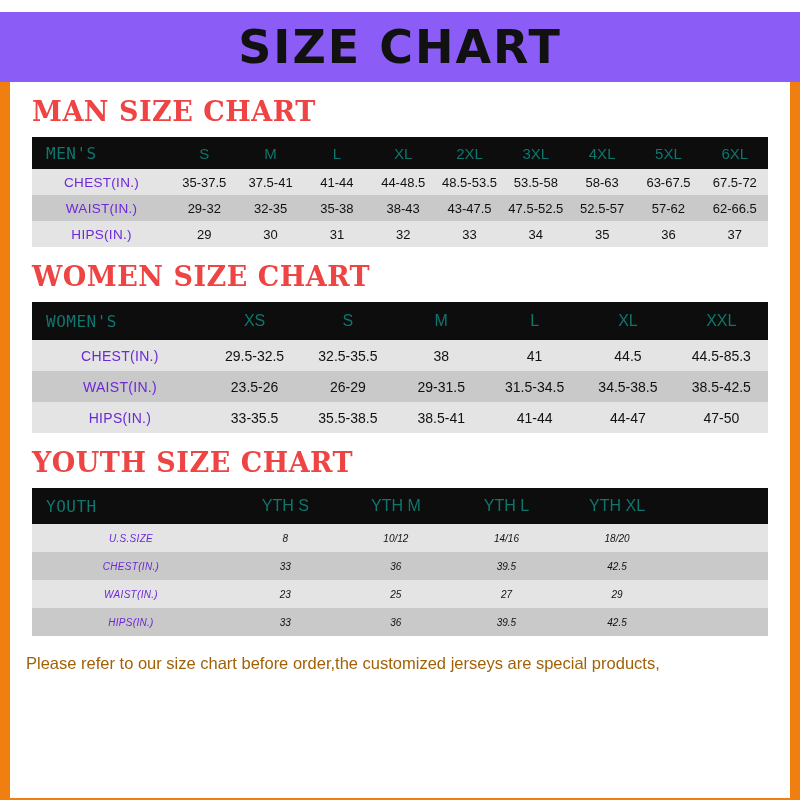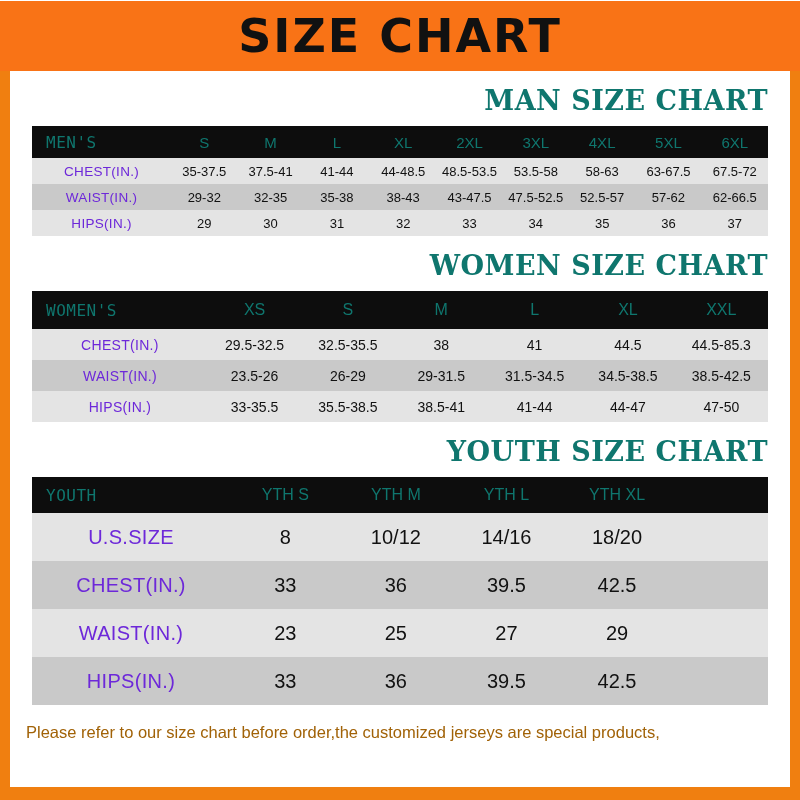--- a/index.html
+++ b/index.html
@@ -16,44 +16,44 @@
   .page {
     position: relative;
     width: 800px;
     height: 800px;
     background: #fff;
     box-sizing: border-box;
     border-left: 10px solid #f07f10;
     border-right: 10px solid #f07f10;
   }
   .banner {
-    background: #f97316;
+    background: #8b5cf6;
     height: 70px;
     display: flex;
     align-items: center;
     justify-content: center;
-    margin: 1px -10px;
+    margin: 12px -10px;
   }
   .banner-title {
     font-family: "DejaVu Sans", sans-serif;
     font-weight: bold;
     font-size: 46px;
     letter-spacing: 2px;
     color: #111;
     line-height: 1;
   }
   .section {
     padding: 0 22px;
   }
   .section-title {
-    text-align: right;
+    text-align: left;
     font-family: "DejaVu Serif", serif;
     font-weight: bold;
     font-size: 27px;
-    color: #0f766e;
+    color: #ef4444;
     letter-spacing: 0.5px;
     margin: 14px 0 10px 0;
   }
   table {
     border-collapse: collapse;
     width: 100%;
     table-layout: fixed;
   }
   th, td {
     text-align: center;
@@ -82,21 +82,21 @@
   tbody tr.dark td { background: #c9c9c9; }
   tbody td.rowhead {
     font-size: 13.5px;
     letter-spacing: 0.3px;
     color: #6d28d9;
   }
   .men thead th { height: 32px; }
   .women thead th { height: 38px; font-size: 16px; }
   .women tbody td { height: 31px; font-size: 14px; }
   .youth thead th { height: 36px; font-size: 16px; }
-  .youth tbody td { height: 48px; font-size: 20px; }
+  .youth tbody td { height: 28px; font-size: 10px; font-style: italic; }
   .note {
     margin: 16px 16px 0 16px;
     color: #a16207;
     font-size: 16.5px;
     line-height: 1.45;
     font-family: "Liberation Sans", sans-serif;
   }
   .note div { white-space: nowrap; }
   .bottom-bar {
     position: absolute;

